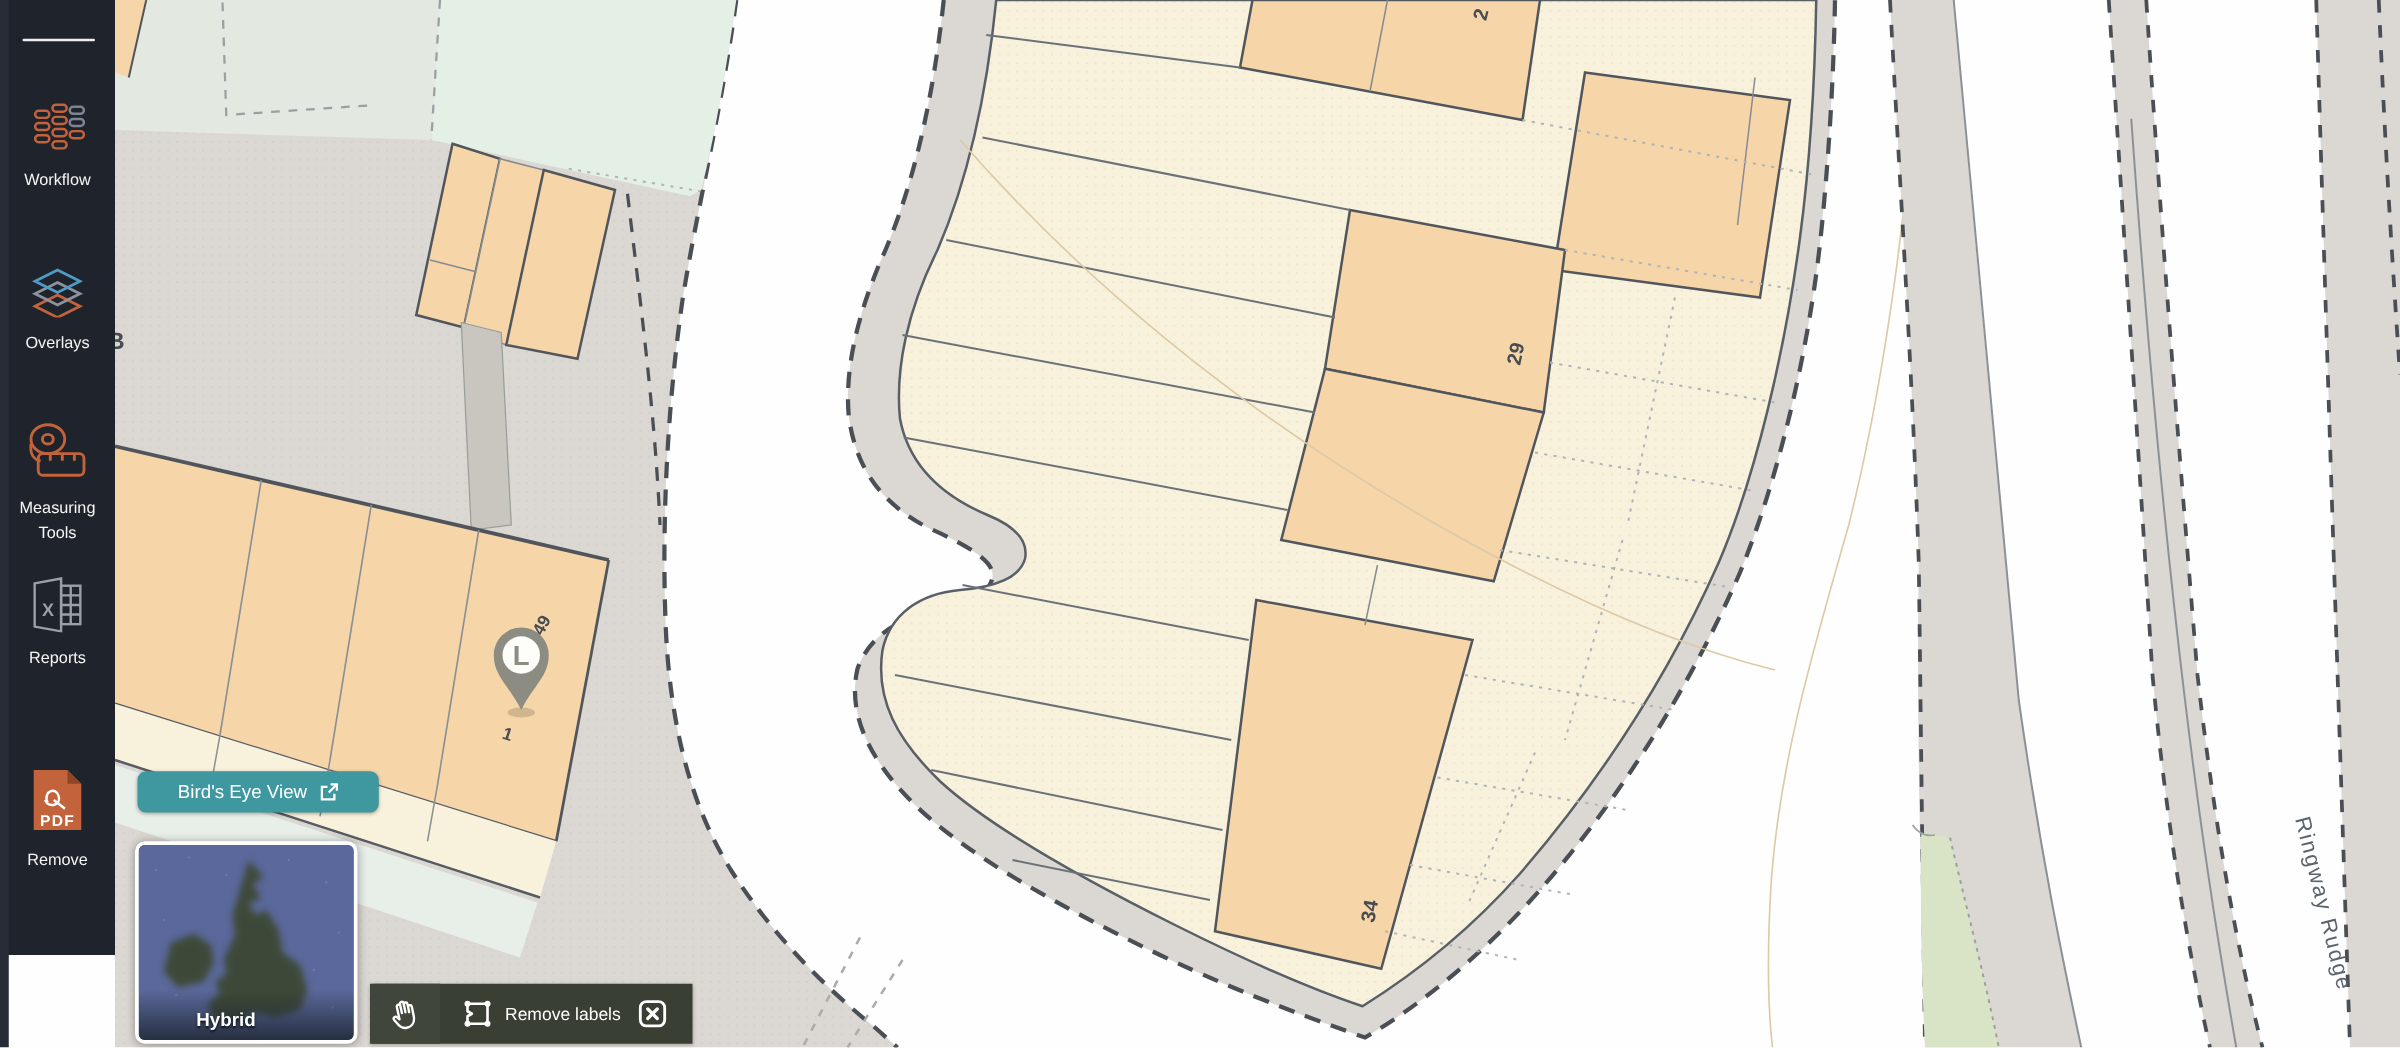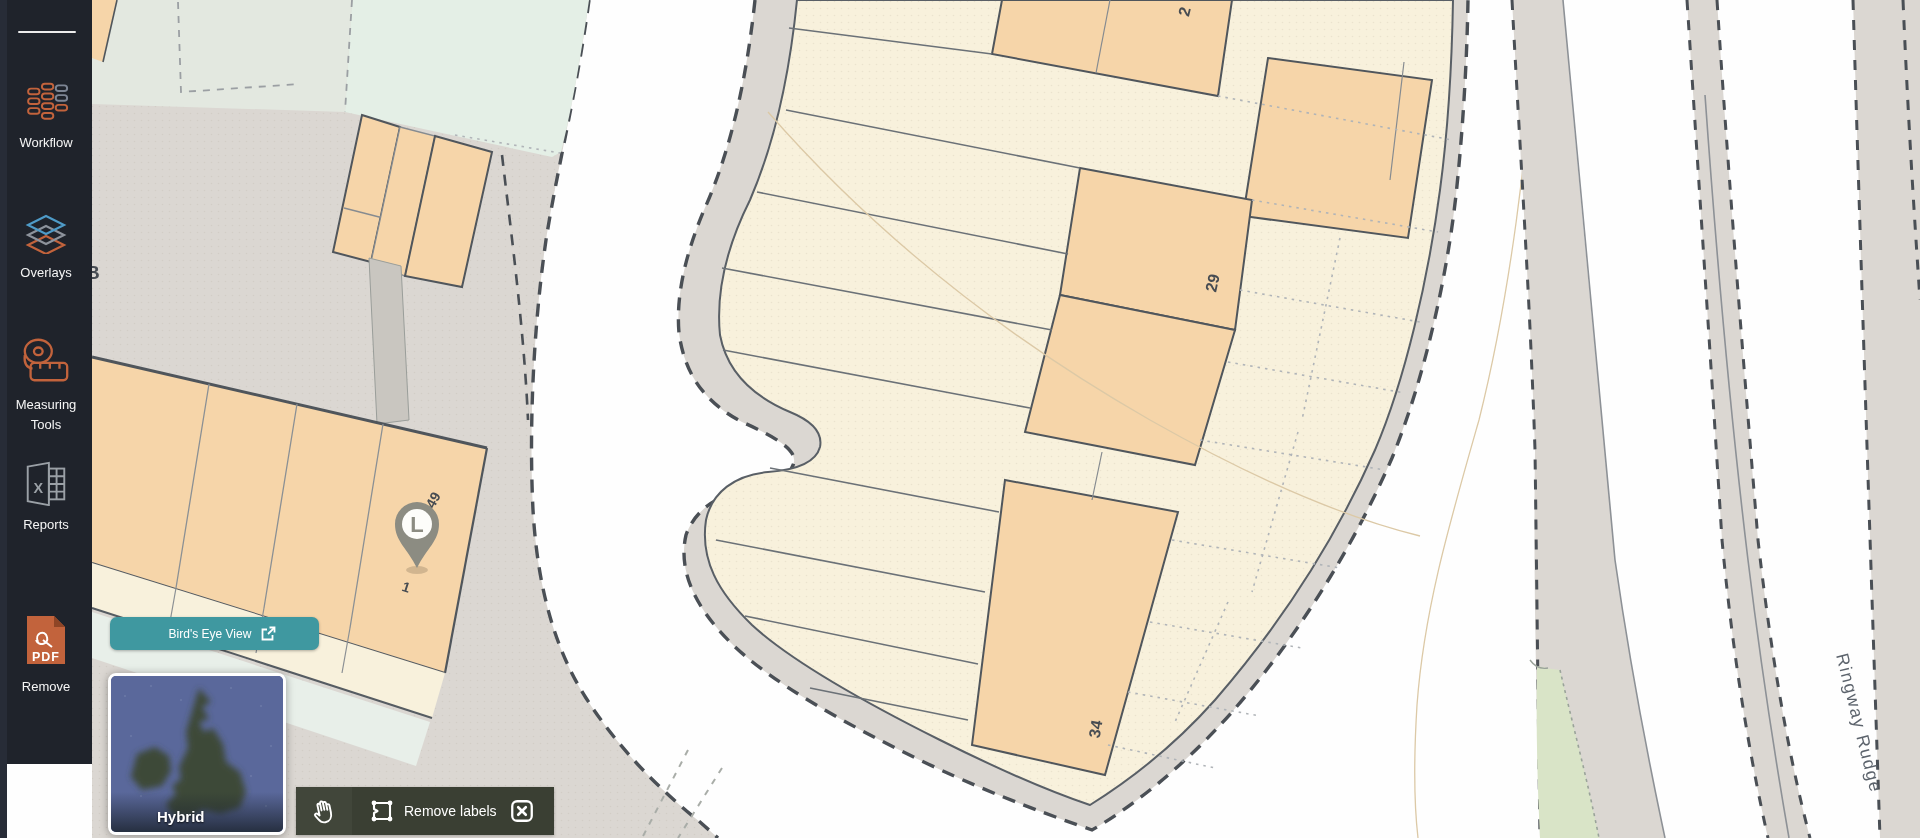--- a/index.html
+++ b/index.html
@@ -9,21 +9,21 @@
   .sidebar{position:absolute;left:0;top:0;width:92px;height:764px;background:#1f232b;z-index:30;}
   .sidebar .edge{position:absolute;left:0;top:0;width:7px;height:838px;background:#272c37;}
   .sb-divider{position:absolute;left:18px;top:31px;width:58px;height:2px;background:#ececec;border-radius:1px;}
   .sb-item{position:absolute;left:0;width:92px;text-align:center;cursor:pointer;}
   .sb-item .lbl{display:block;margin-top:5px;color:#f5f5f5;font-size:13px;line-height:1.5;font-weight:500;}
   
   .map{position:absolute;left:0;top:0;width:1920px;height:838px;z-index:1;}
   
   .bev-btn{position:absolute;left:110px;top:617px;width:193px;height:33px;z-index:40;
      background:#3f98a0;border-radius:7px;display:flex;align-items:center;justify-content:center;
-     gap:9px;color:#fff;font-size:12px;font-weight:500;box-shadow:0 1px 3px rgba(0,0,0,.3);cursor:pointer;padding-left:16px;}
+     gap:9px;color:#fff;font-size:15px;font-weight:500;box-shadow:0 1px 3px rgba(0,0,0,.3);cursor:pointer;}
   .thumb{position:absolute;left:108px;top:673px;width:172px;height:156px;z-index:40;
      border:3px solid #fff;border-radius:8px;box-shadow:0 1px 8px rgba(0,0,0,.35);overflow:hidden;cursor:pointer;background:#5a689b;}
   .thumb .tlabel{position:absolute;left:12px;bottom:7px;color:#fff;font-size:15px;font-weight:700;
      text-shadow:0 1px 2px rgba(0,0,0,.8);z-index:2;padding-left:34px;}
   .mtoolbar{position:absolute;left:296px;top:787px;width:258px;height:48px;z-index:35;
      background:#3a3f33;border-radius:0;display:flex;align-items:center;box-shadow:0 1px 3px rgba(0,0,0,.25);}
   .mtoolbar .handcell{width:56px;height:48px;background:#41463a;border-radius:3px 0 0 3px;
      display:flex;align-items:center;justify-content:center;cursor:pointer;}
   .mtoolbar .tbicon{display:flex;align-items:center;justify-content:center;cursor:pointer;}
   .mtoolbar .tlabel2{color:#fff;font-size:14px;margin:0 12px 0 10px;white-space:nowrap;}

